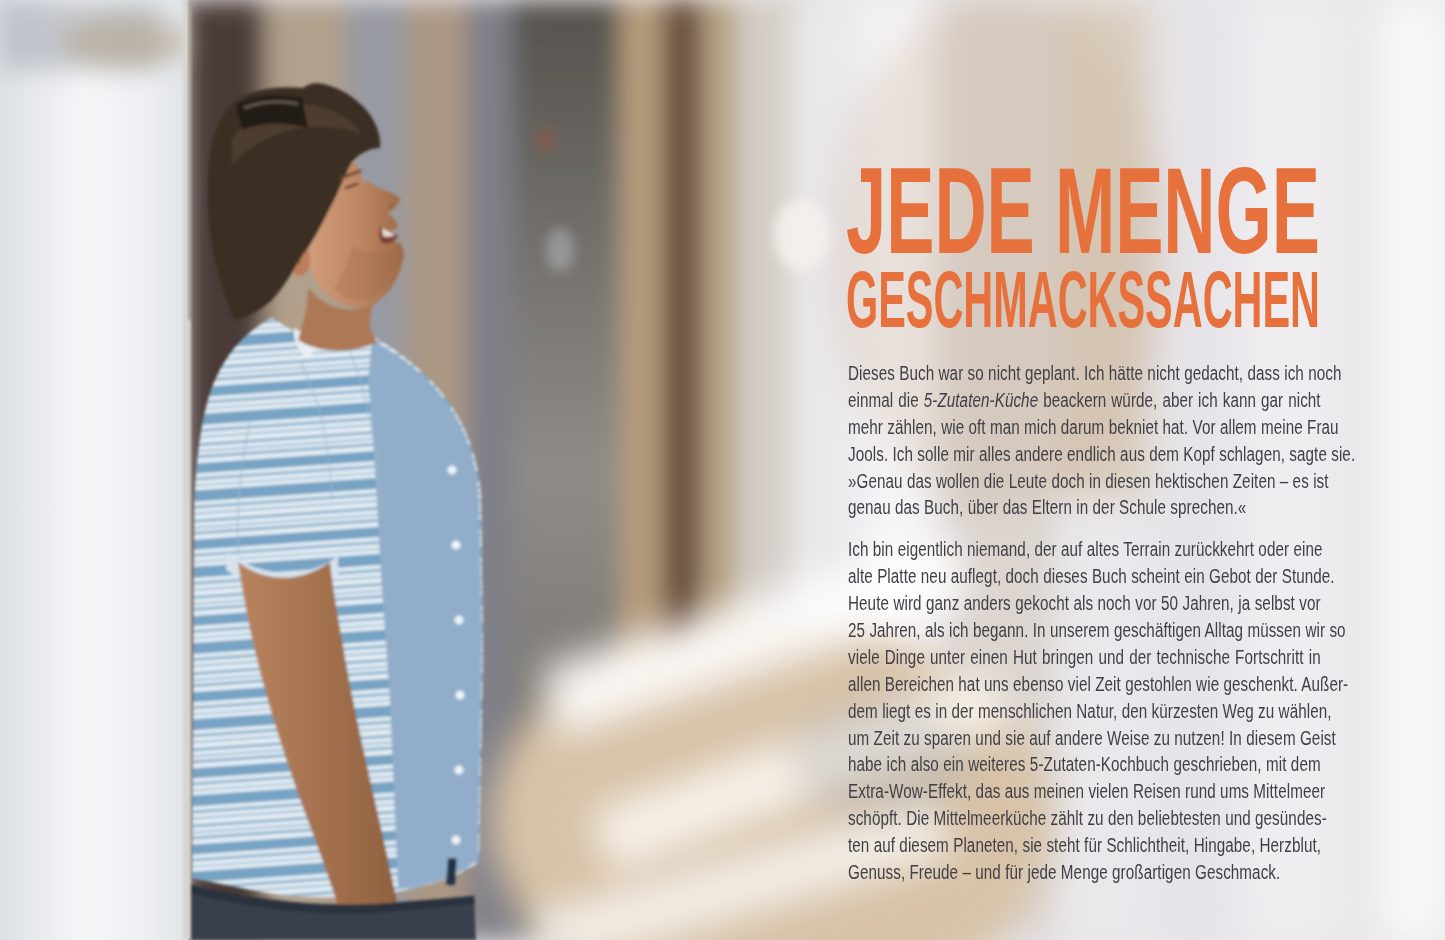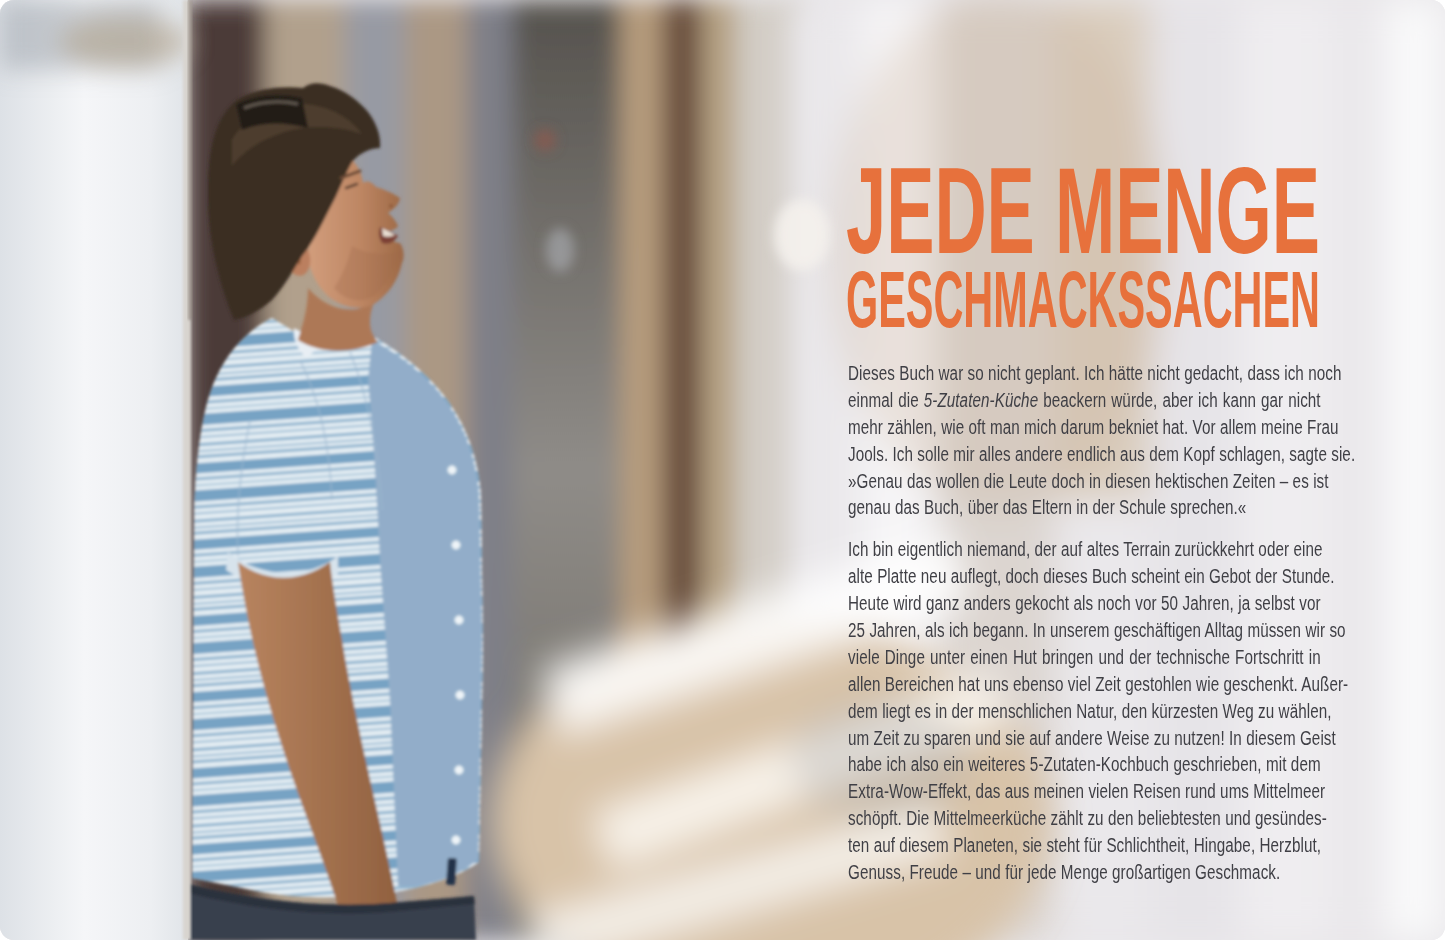--- a/index.html
+++ b/index.html
@@ -1,18 +1,18 @@
 <!DOCTYPE html>
 <html><head>
 <meta charset="utf-8">
 <style>
   html,body{margin:0;padding:0;background:#ffffff;}
   .spread{
     position:relative;width:1445px;height:940px;overflow:hidden;
-    background:#eceaec;border-radius:14px;
+    background:#eceaec;border-radius:2px;
     font-family:"Liberation Sans",sans-serif;
   }
   .photo-svg{position:absolute;inset:0;display:block;}
   .headline-svg{position:absolute;left:846px;top:155px;z-index:3;}
   .bodycol{
     position:absolute;left:848px;top:360px;width:606px;z-index:3;
     transform:scaleX(0.78);transform-origin:0 0;
     color:#3f3f45;font-size:19.5px;line-height:26.9px;
     letter-spacing:0.1px;
   }

